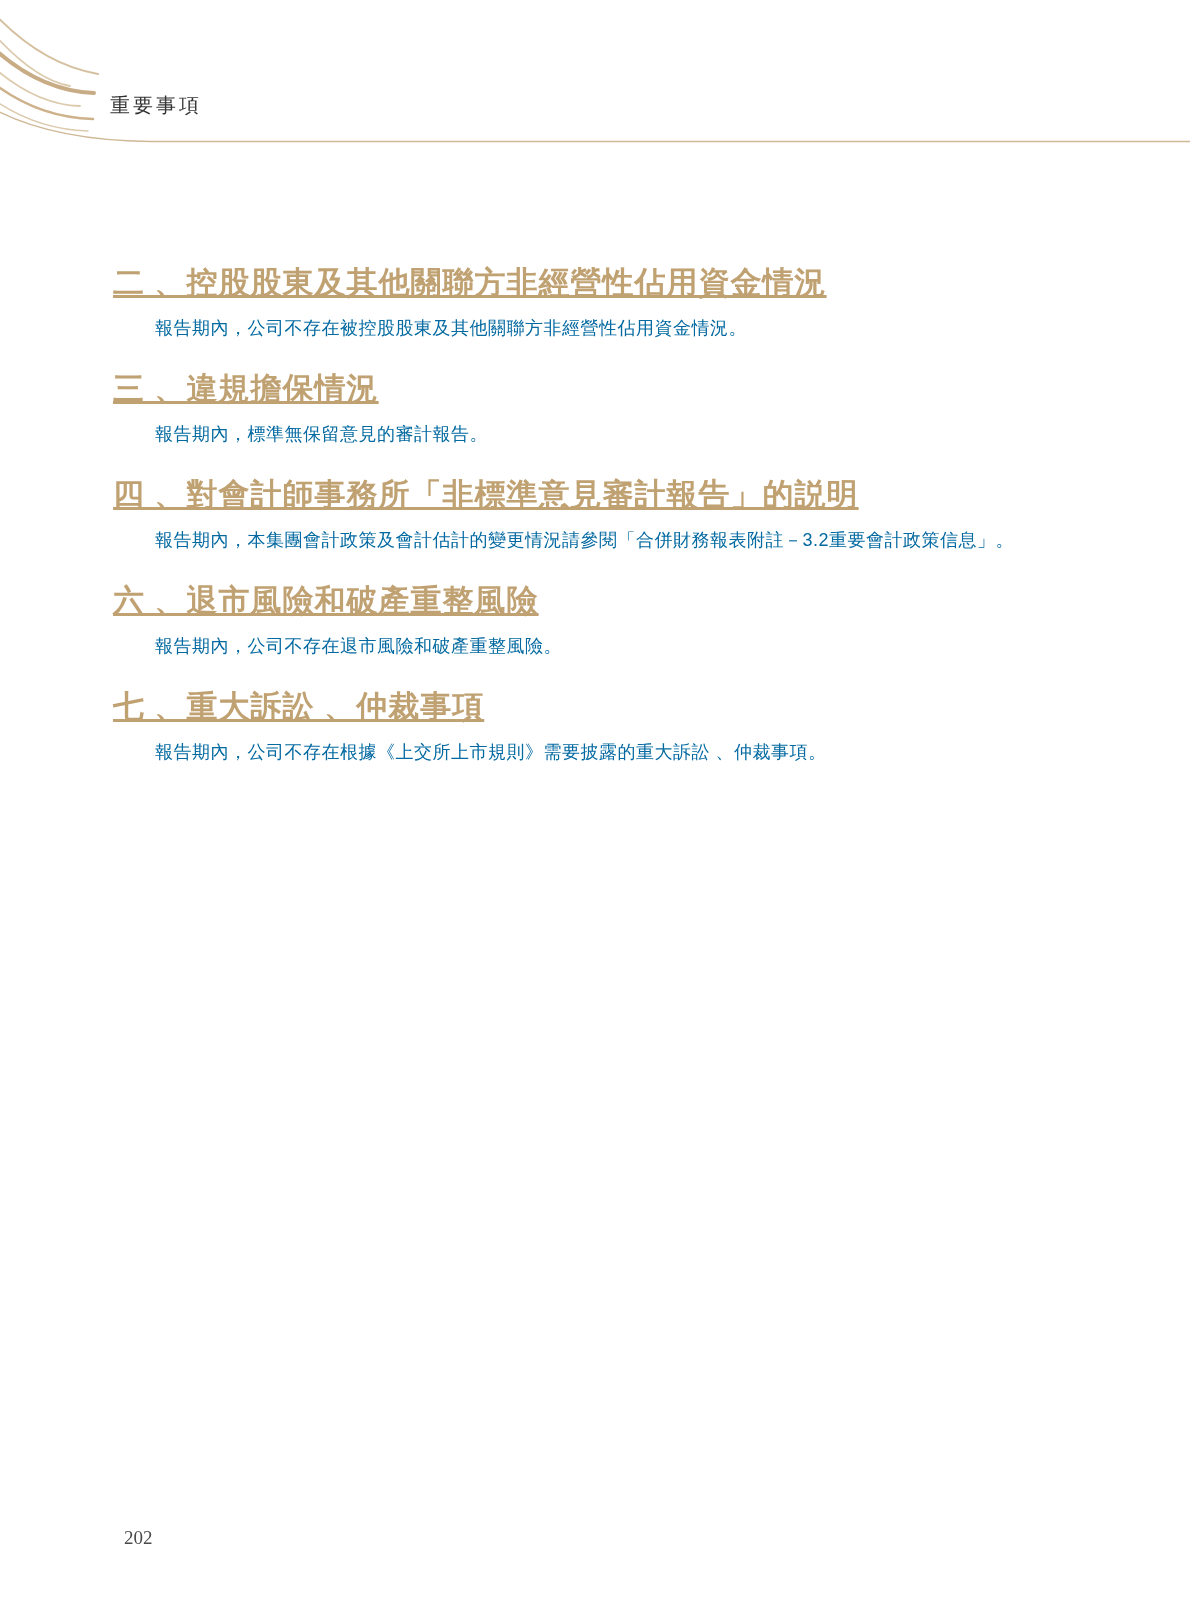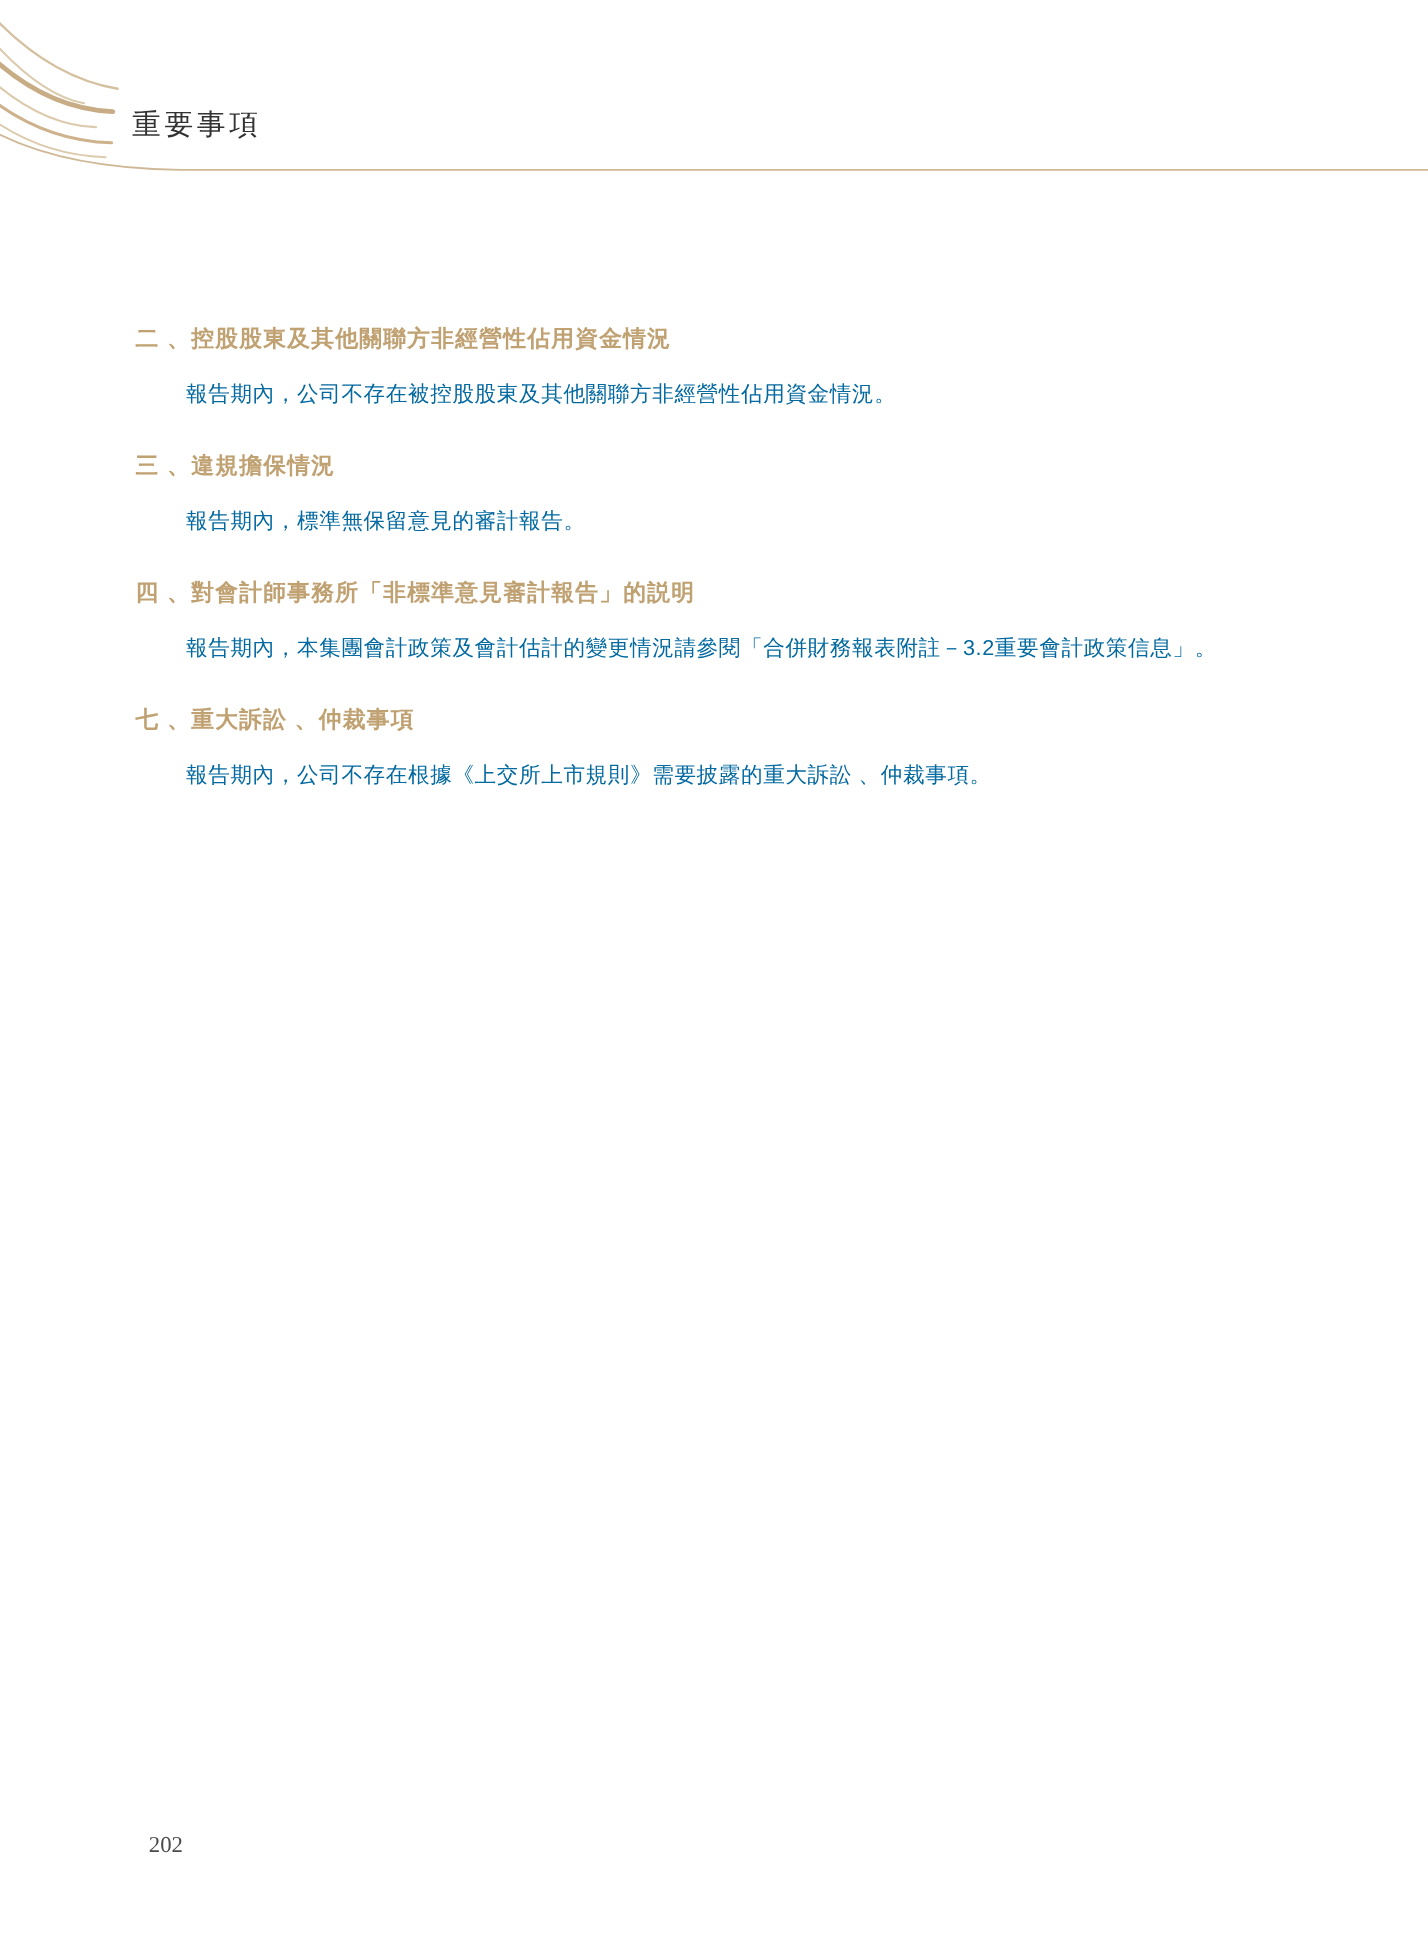--- a/index.html
+++ b/index.html
@@ -28,41 +28,42 @@
     width: 1190px;
     height: 170px;
     display: block;
   }
   .doc-title {
     position: absolute;
     left: 110px;
     top: 90px;
     margin: 0;
     font-family: "Liberation Serif", serif;
-    font-size: 24px;
+    font-size: 20px;
     font-weight: 500;
     letter-spacing: 3px;
     color: #333333;
     line-height: 30px;
   }
   
   .content {
     position: absolute;
     top: 269px;
     left: 113px;
     right: 80px;
   }
   .section { margin: 0; }
   .section-heading {
     margin: 0 0 18px 0;
-    font-size: 19px;
+    font-size: 31px;
     line-height: 28px;
     font-weight: 600;
     letter-spacing: 1px;
     color: #C0A172;
+    text-decoration: underline;
   }
   .section-paragraph {
     margin: 0 0 34px 42px;
     font-size: 18px;
     line-height: 26px;
     letter-spacing: 0.5px;
     color: #0369a1;
   }
   
   .page-number {
@@ -105,20 +106,24 @@
     </div>
 
     <div class="section">
       <h2 class="section-heading">四 、對會計師事務所「非標準意見審計報告」的説明</h2>
     </div>
 
     <div class="section">
       <p class="section-paragraph">報告期內，本集團會計政策及會計估計的變更情況請參閱「合併財務報表附註－3.2重要會計政策信息」。</p>
     </div>
 
+    <div class="section">
+      <h2 class="section-heading">六 、退市風險和破產重整風險</h2>
+      <p class="section-paragraph">報告期內，公司不存在退市風險和破產重整風險。</p>
+    </div>
 
     <div class="section">
       <h2 class="section-heading">七 、重大訴訟 、仲裁事項</h2>
       <p class="section-paragraph">報告期內，公司不存在根據《上交所上市規則》需要披露的重大訴訟 、仲裁事項。</p>
     </div>
 
   </div>
 
   <div class="page-number">202</div>
 

